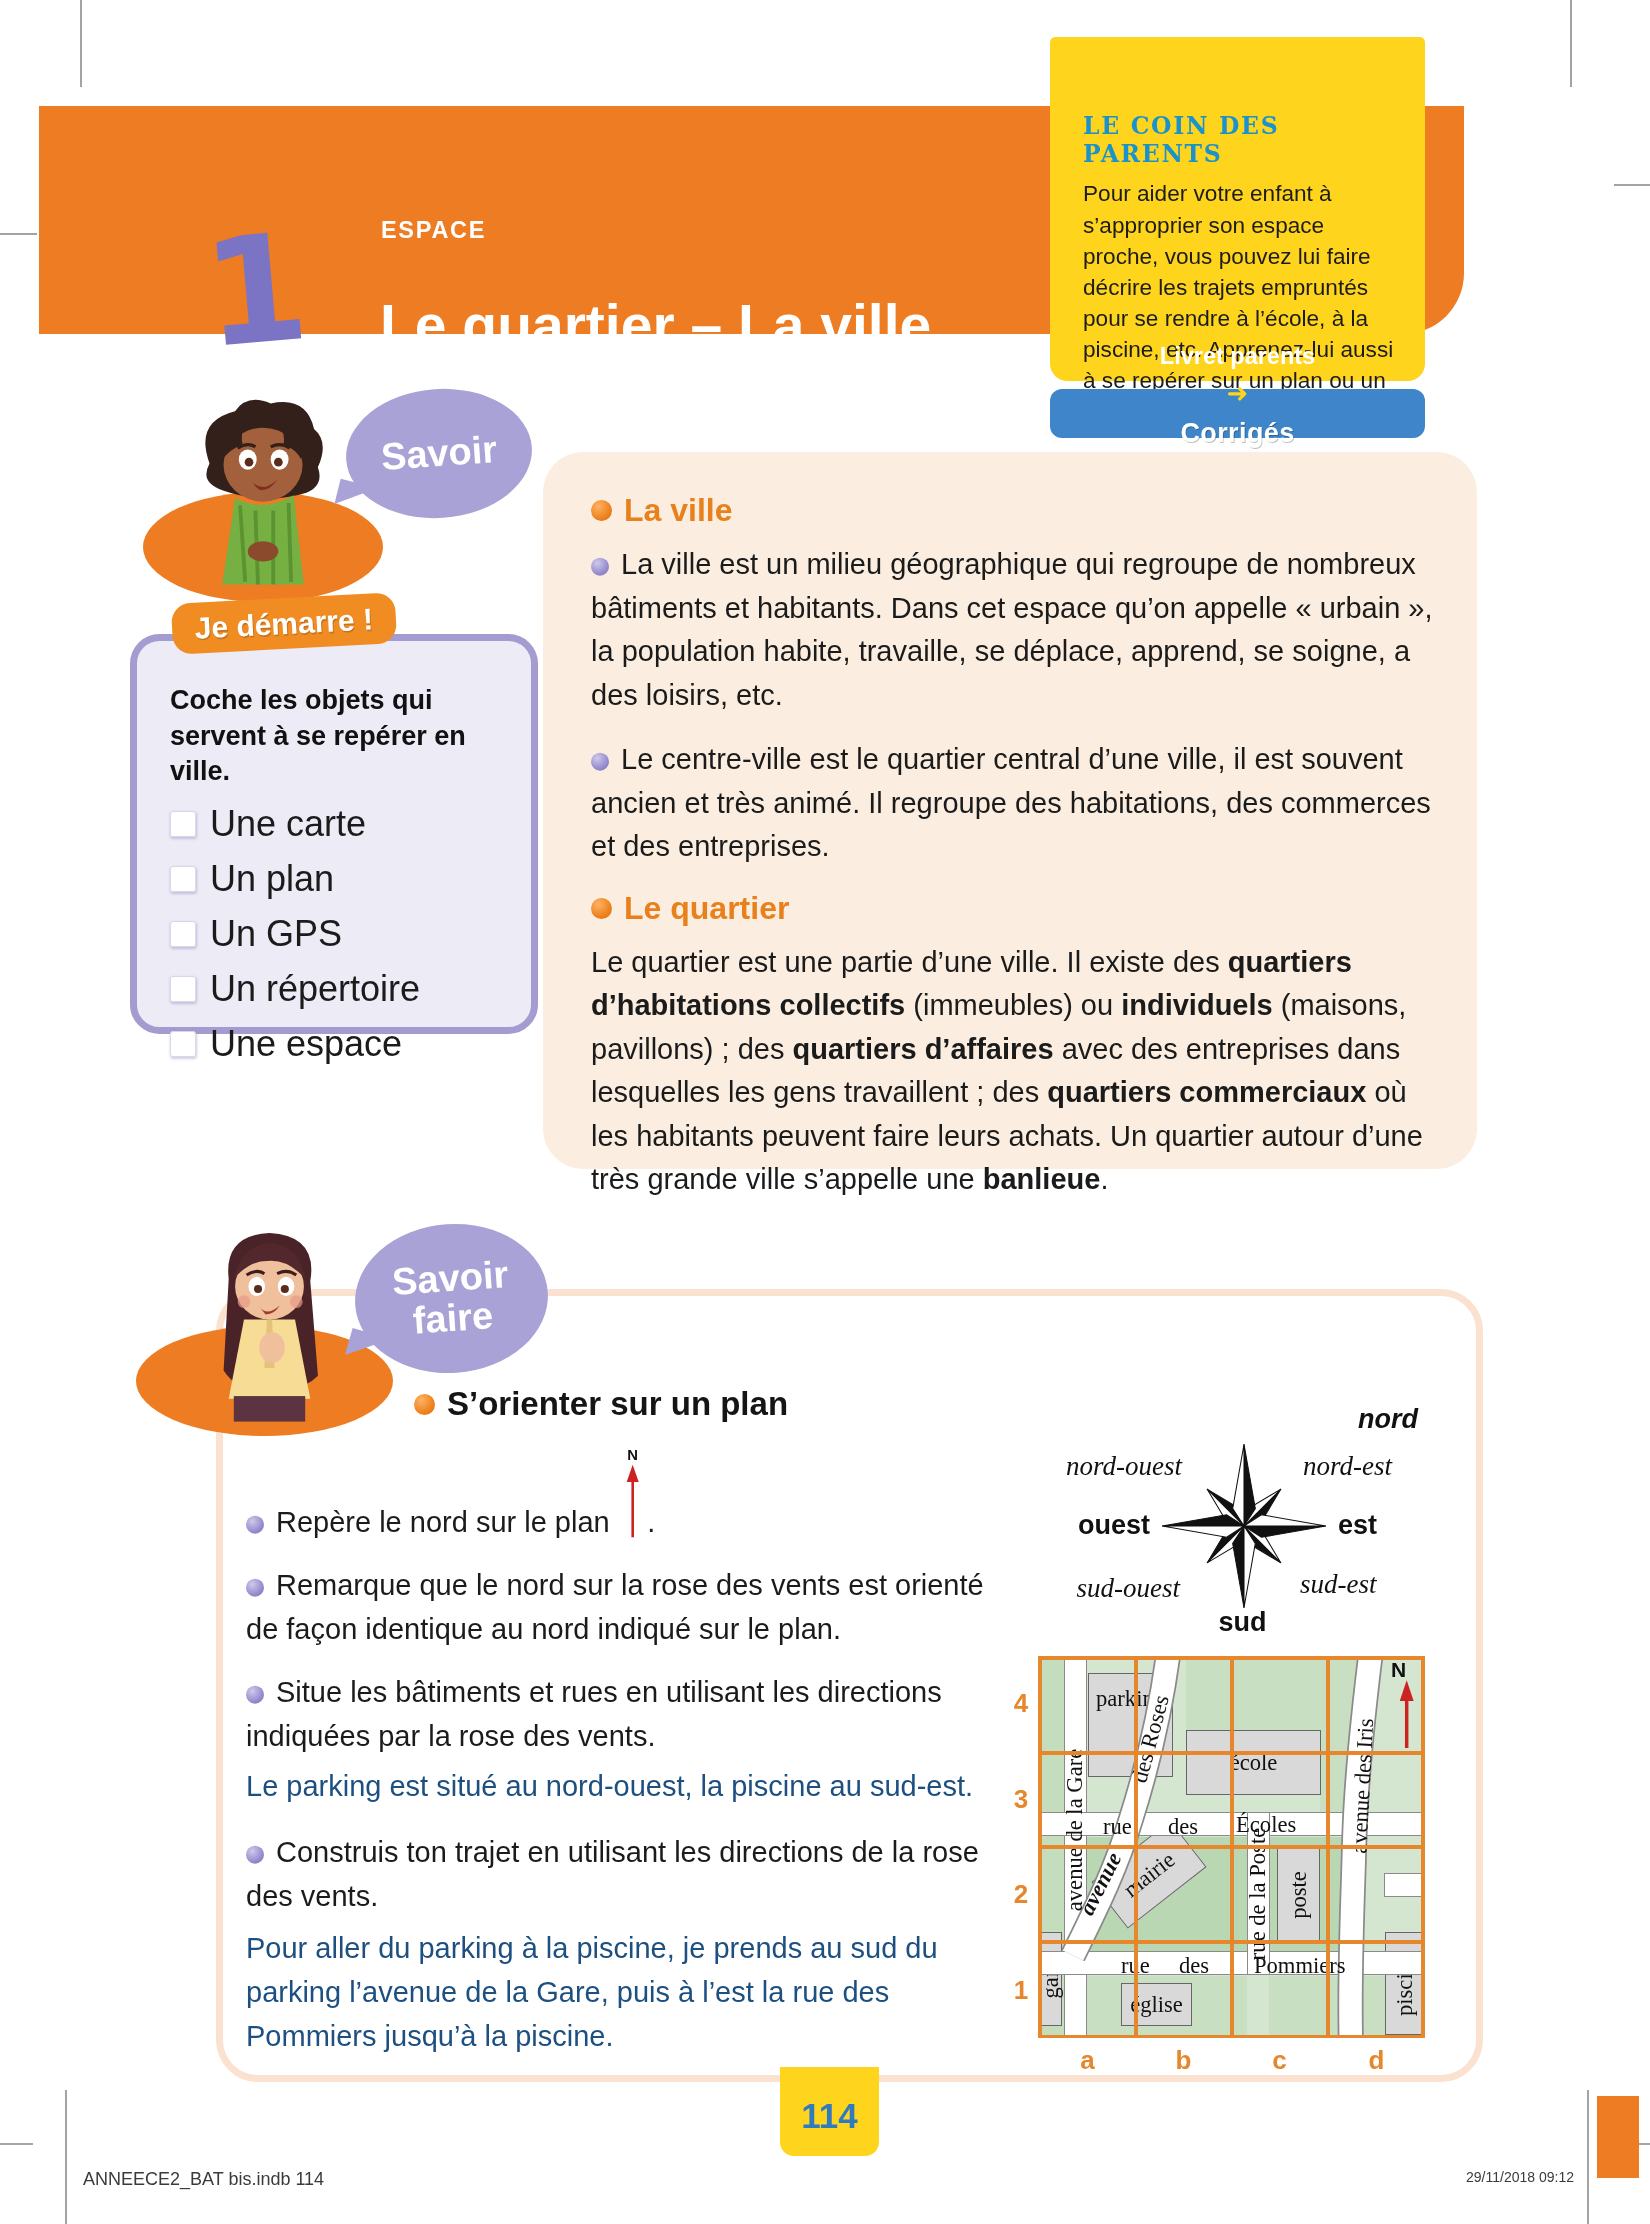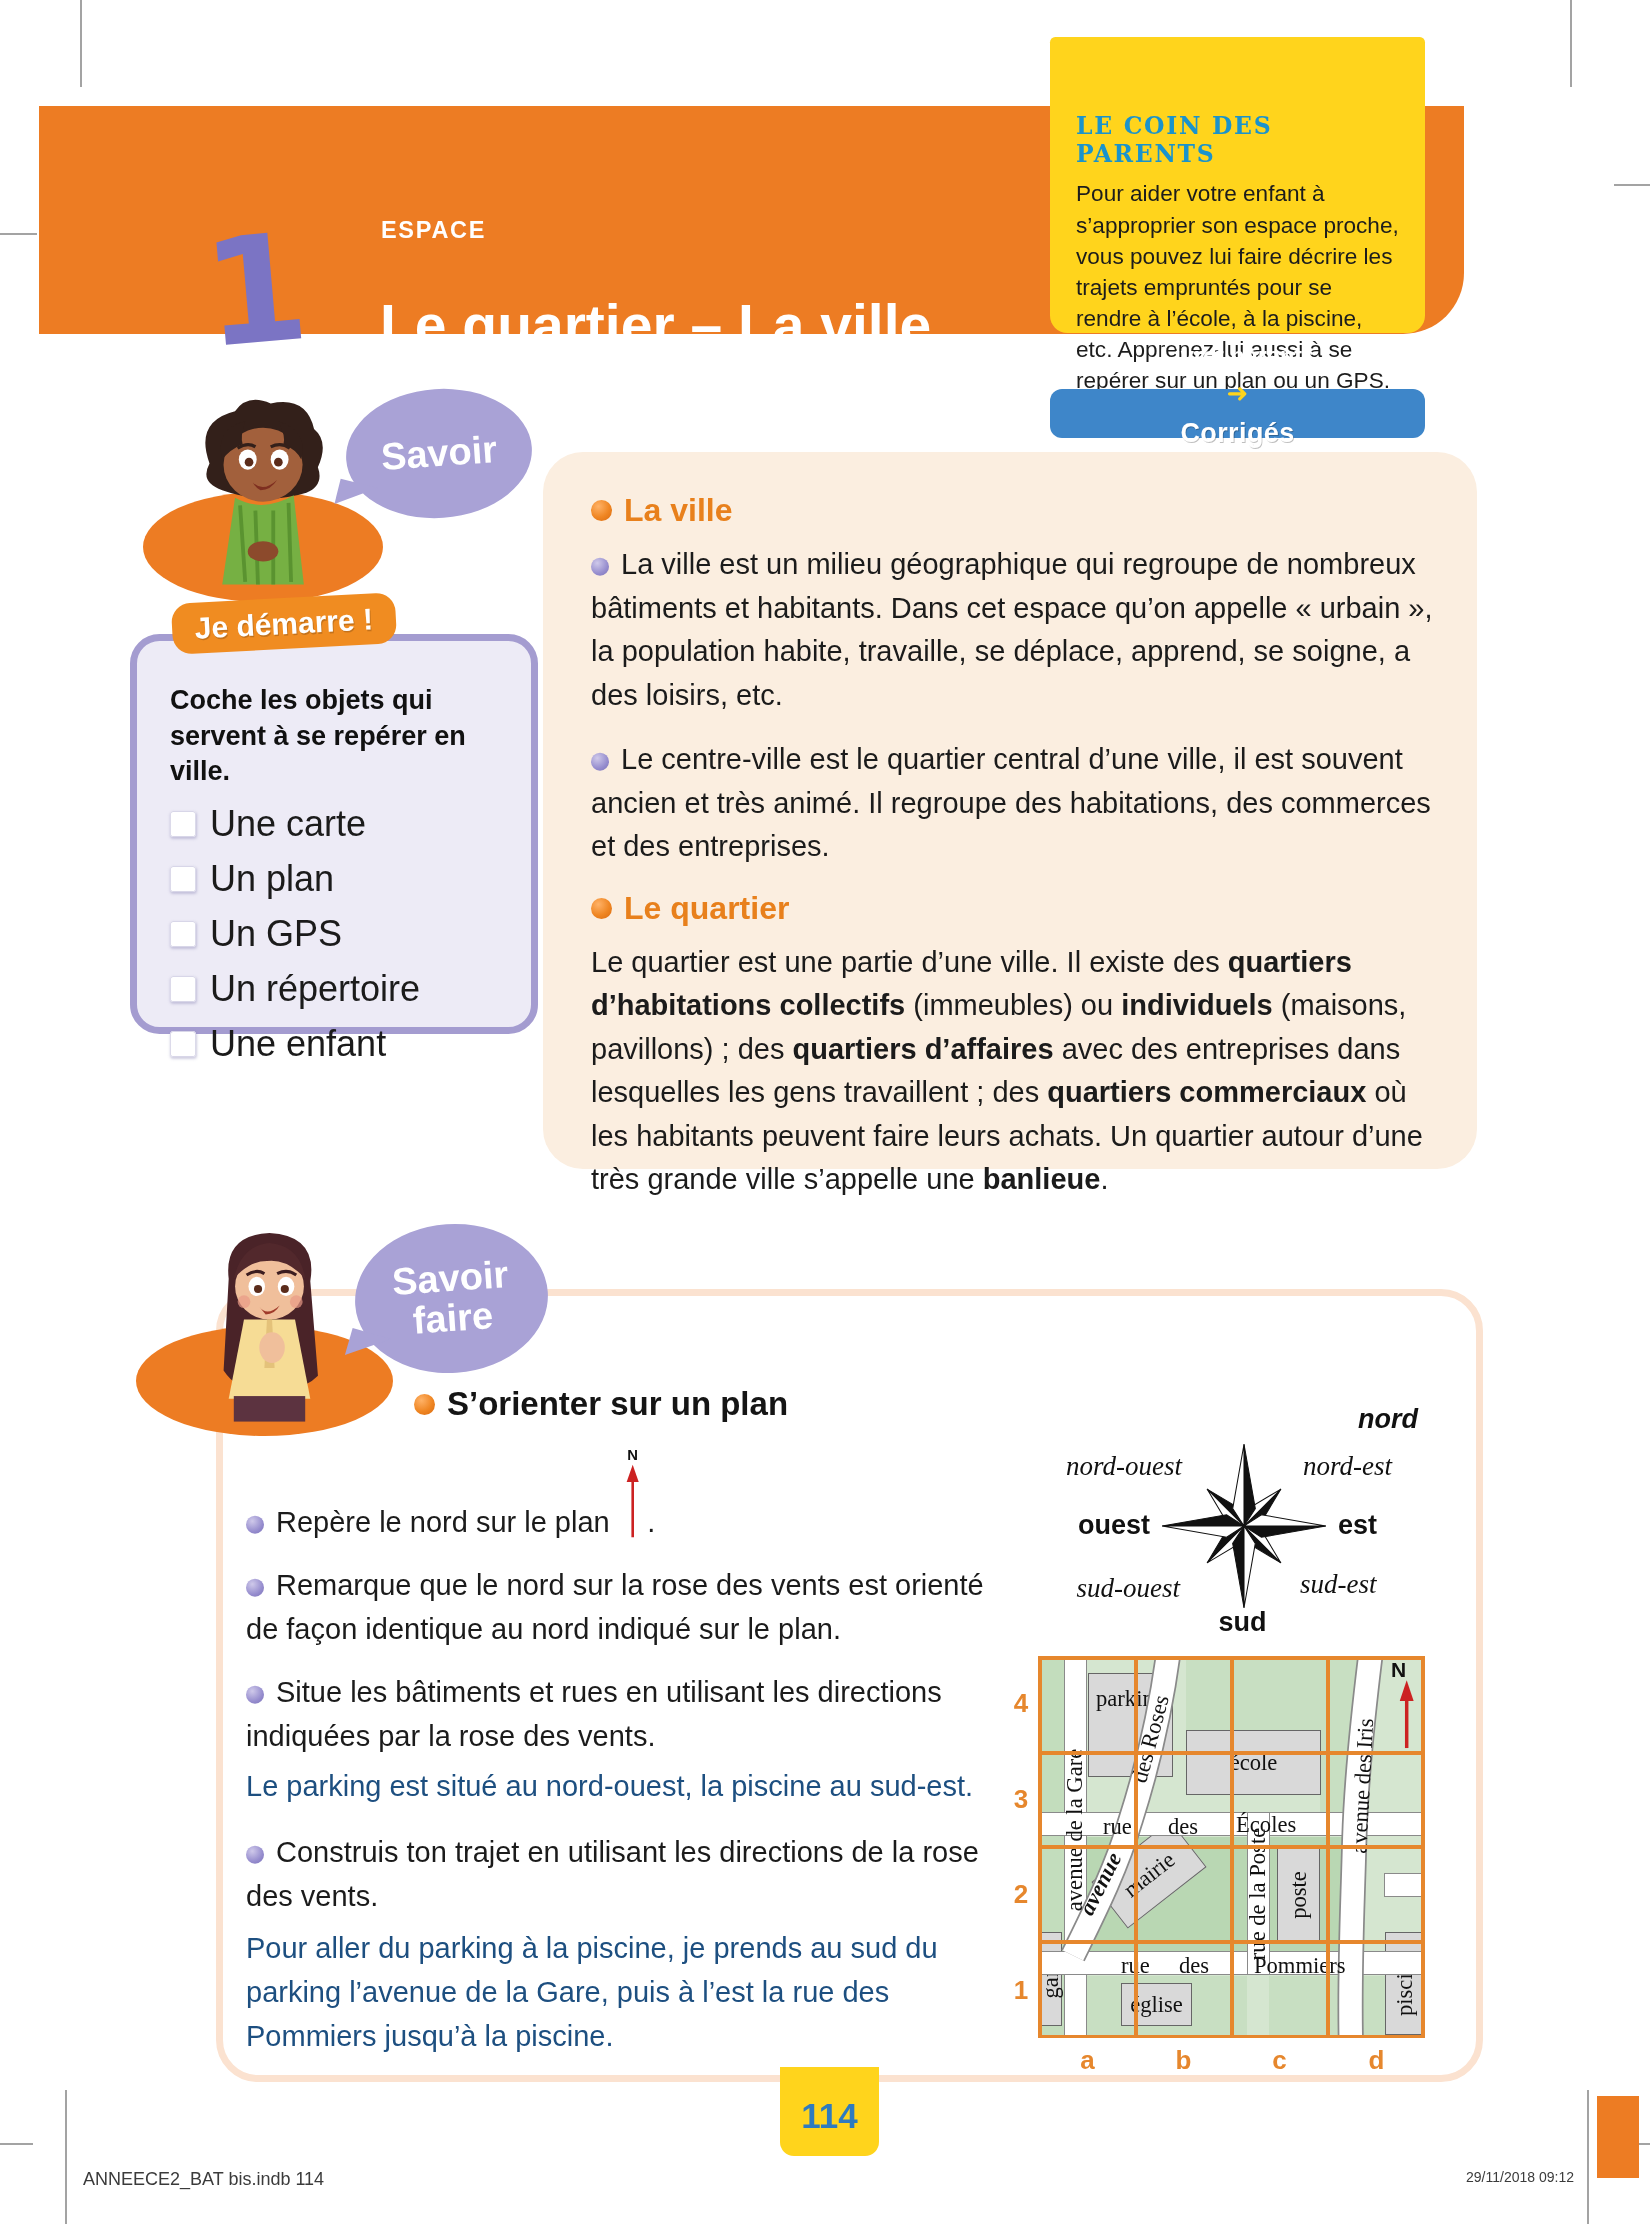--- a/index.html
+++ b/index.html
@@ -13,22 +13,22 @@
   .header{position:absolute;left:39px;top:106px;width:1425px;height:228px;
           background:#ed7c23;border-radius:0 0 61px 0;}
   .chapter-num{position:absolute;left:165px;top:111px;font-size:148px;font-weight:800;
                color:#7b74c4;transform:rotate(-5deg);font-family:"DejaVu Sans",sans-serif;line-height:1;}
   .crescent{position:absolute;left:111px;top:242px;}
   .header-subject{position:absolute;left:342px;top:111px;color:#fff;font-size:23.5px;
                   font-weight:700;letter-spacing:1.7px;}
   .header-title{position:absolute;left:341px;top:186px;color:#fff;font-size:57px;font-weight:700;}
 
   
-  .parents-box{position:absolute;left:1050px;top:37px;width:375px;height:296px;background:#ffd41c;
-               border-radius:5.2px 5.2px 17.4px 17.4px;padding:75px 26px 0 26px;box-sizing:border-box;}
+  .parents-box{position:absolute;left:1050px;top:37px;width:375px;height:344px;background:#ffd41c;
+               border-radius:5.2px 5.2px 17.4px 17.4px;padding:75px 26px 0 33px;box-sizing:border-box;}
   .parents-title{font-family:"DejaVu Serif",serif;font-size:23.5px;font-weight:700;
                  letter-spacing:1.7px;color:#1a93cc;}
   .parents-body{margin-top:10.4px;font-size:22.6px;line-height:1.38;color:#1c1c1c;font-weight:500;}
   .link-bar{position:absolute;left:1050px;top:389px;width:375px;height:49px;background:#3e86c9;
             border-radius:12px;display:flex;align-items:center;justify-content:center;gap:8.7px;cursor:pointer;flex-direction:column;}
   .link-label{color:#fff;font-size:23.5px;font-weight:700;}
   .link-arrow{color:#ffd41c;font-size:26px;transform:translateY(-0.9px);}
   .link-target{color:#fff;font-size:27px;font-weight:800;letter-spacing:0.4px;
                text-shadow:0.9px 0.9px 0 rgba(0,0,0,.25);}
   .link-page{color:#fff;font-size:22.6px;font-weight:700;}
@@ -181,21 +181,21 @@
     <div class="check-row">
       <span class="check-square"></span>
       <span class="check-label">Un GPS</span>
     </div>
     <div class="check-row">
       <span class="check-square"></span>
       <span class="check-label">Un répertoire</span>
     </div>
     <div class="check-row">
       <span class="check-square"></span>
-      <span class="check-label">Une enfant</span>
+      <span class="check-label">Une espace</span>
     </div>
   </div>
 
   <div class="panel1">
     <div class="sec-head">
       <span class="sphere-o"></span>
       <span>La ville</span>
     </div>
     <p class="body-p"><span class="sphere-p"></span><span>La ville est un milieu géographique qui regroupe de nombreux bâtiments et habitants. Dans cet espace qu’on appelle « urbain », la population habite, travaille, se déplace, apprend, se soigne, a des loisirs, etc.</span></p>
     <p class="body-p"><span class="sphere-p"></span><span>Le centre-ville est le quartier central d’une ville, il est souvent ancien et très animé. Il regroupe des habitations, des commerces et des entreprises.</span></p>

